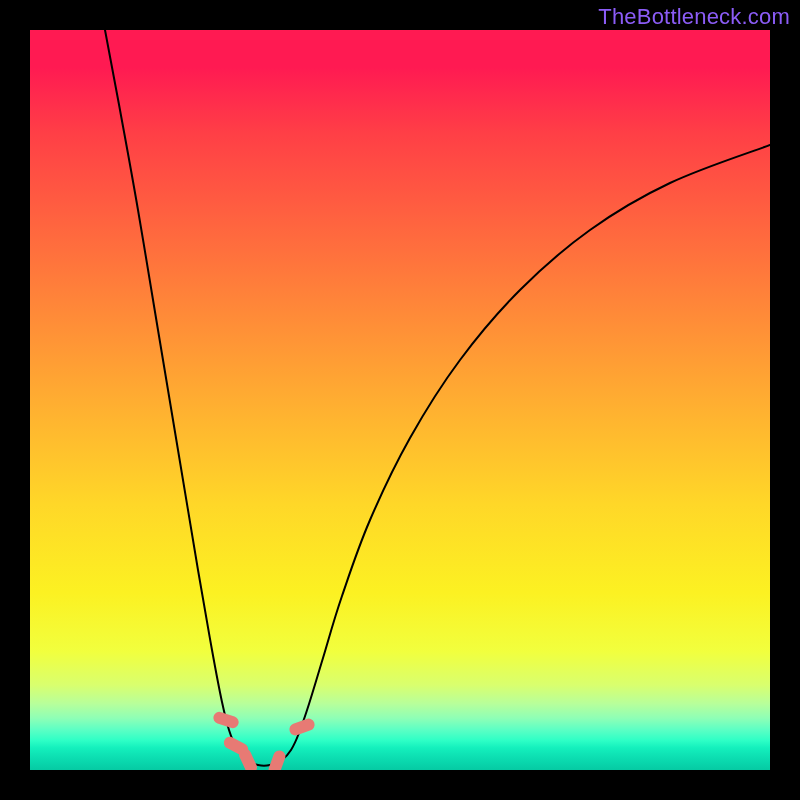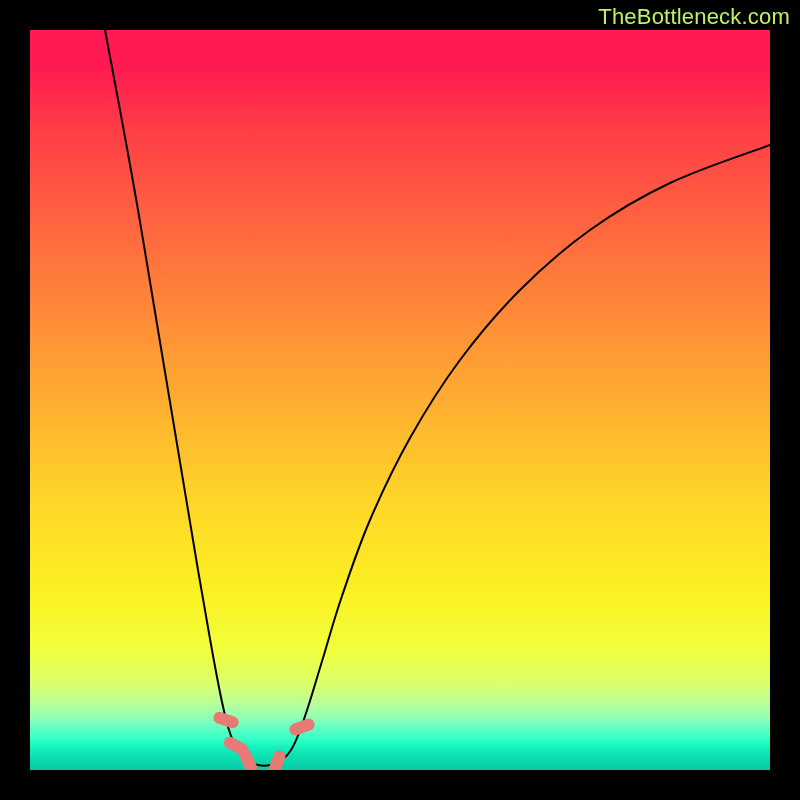--- a/index.html
+++ b/index.html
@@ -9,21 +9,21 @@
     width: 800px;
     height: 800px;
     background: #000;
   }
   .watermark {
     position: absolute;
     top: 4px;
     right: 10px;
     font-family: Arial, Helvetica, sans-serif;
     font-size: 22px;
-    color: #bef264;
+    color: #8b5cf6;
     letter-spacing: 0.2px;
     z-index: 10;
   }
   .plot {
     position: absolute;
     left: 30px;
     top: 30px;
     width: 740px;
     height: 740px;
     overflow: hidden;

